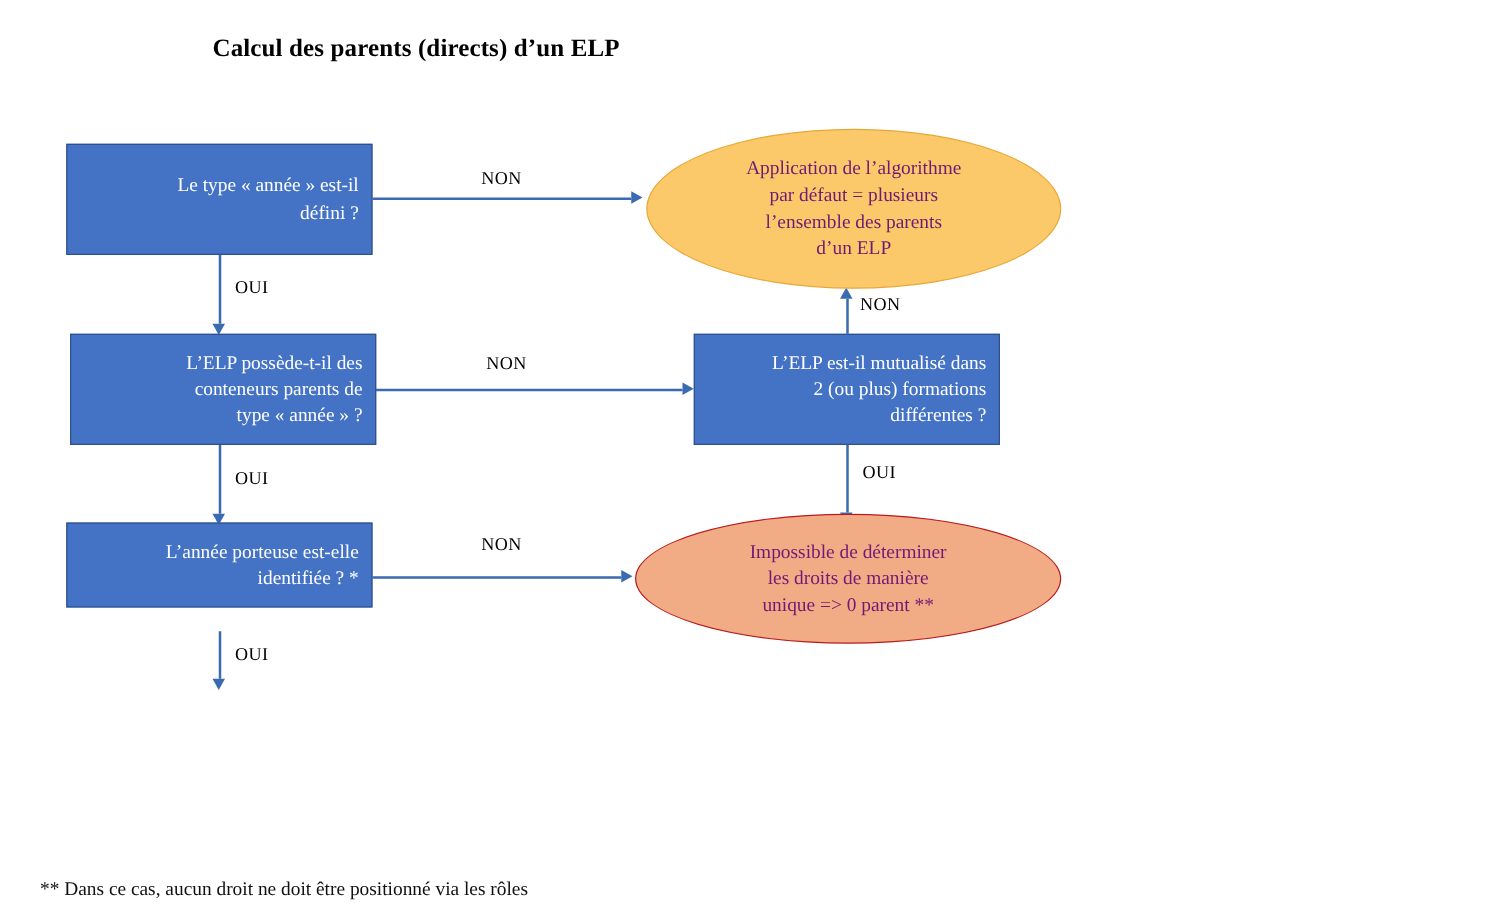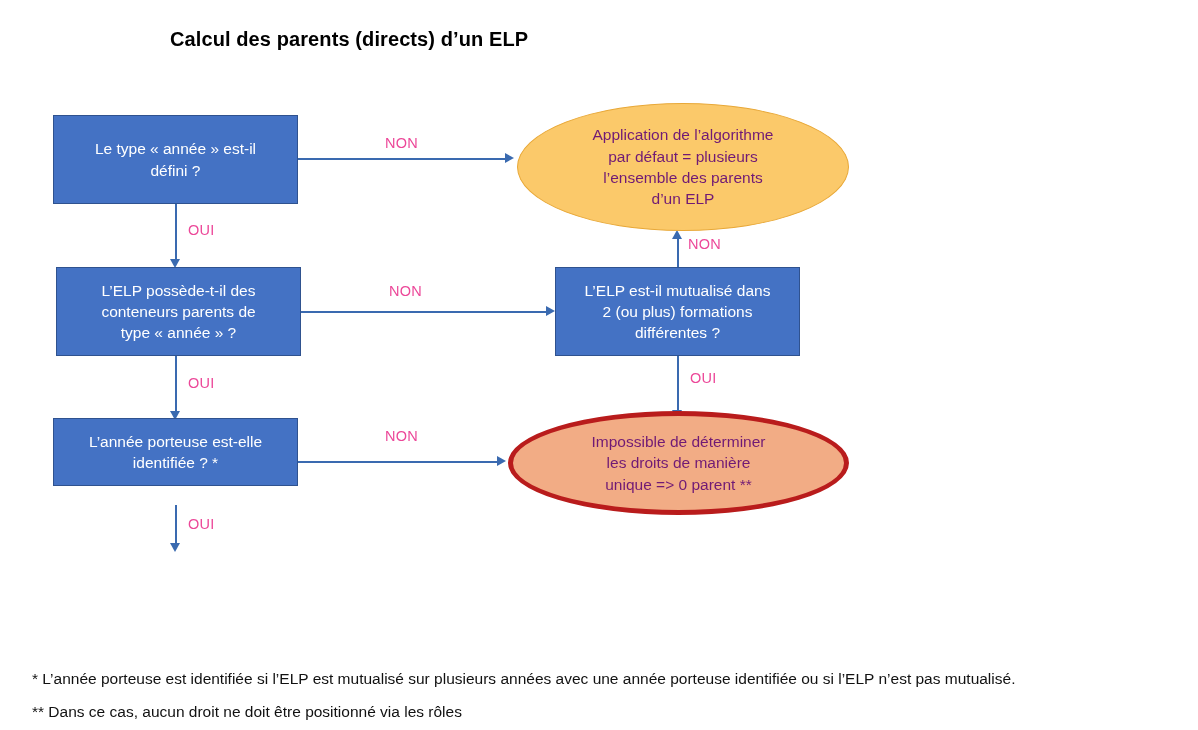--- a/index.html
+++ b/index.html
@@ -6,21 +6,21 @@
   html, body {
     margin: 0;
     padding: 0;
     background: #ffffff;
   }
   #canvas {
     position: relative;
     width: 1198px;
     height: 730px;
     background: #ffffff;
-    font-family: Liberation Sans, sans-serif;
+    font-family: Liberation Serif, serif;
     overflow: hidden;
   }
 
   
   #diagram-title {
     position: absolute;
     left: 170px;
     top: 28px;
     font-size: 20px;
     font-weight: bold;
@@ -32,21 +32,21 @@
   
   .node-box {
     position: absolute;
     box-sizing: border-box;
     background: #4472C4;
     border: 1px solid #2F528F;
     color: #ffffff;
     display: flex;
     align-items: center;
     justify-content: center;
-    text-align: center;
+    text-align: right;
     font-size: 15.5px;
     line-height: 1.36;
     padding: 4px 10px;
   }
   .node-box .node-text { display: block; width: 100%; }
 
   
   .node-ellipse {
     position: absolute;
     box-sizing: border-box;
@@ -59,21 +59,21 @@
     line-height: 1.38;
     color: #701a75;
     padding: 6px 22px;
   }
   .ellipse-orange {
     background: #FBC96A;
     border: 1px solid #E8A838;
   }
   .ellipse-salmon {
     background: #F2AC85;
-    border: 5px solid #b91c1c;
+    border: 1px solid #b91c1c;
   }
   .node-ellipse .node-text { display: block; width: 100%; }
 
   
   .conn {
     position: absolute;
     background: #3A6AB0;
   }
   .conn-h { height: 1.6px; }
   .conn-v { width: 1.6px; }
@@ -96,21 +96,21 @@
   .arrow-up {
     border-left: 5.5px solid transparent;
     border-right: 5.5px solid transparent;
     border-bottom: 9px solid #3A6AB0;
   }
 
   
   .edge-label {
     position: absolute;
     font-size: 14.5px;
-    color: #ec4899;
+    color: #000000;
     letter-spacing: 0.3px;
     white-space: nowrap;
   }
 
   
   .footnote {
     position: absolute;
     font-size: 15.5px;
     color: #111111;
     white-space: nowrap;
@@ -204,16 +204,15 @@
 
   <div class="node-ellipse ellipse-salmon" style="left:508px; top:411px; width:341px; height:104px;">
     <span class="node-text">
       <span>Impossible de déterminer</span><br>
       <span>les droits de manière</span><br>
       <span>unique =&gt; 0 parent **</span>
     </span>
   </div>
 
 
-  <div class="footnote" style="left:32px; top:670px;">* L’année porteuse est identifiée si l’ELP est mutualisé sur plusieurs années avec une année porteuse identifiée ou si l’ELP n’est pas mutualisé.</div>
   <div class="footnote" style="left:32px; top:703px;">** Dans ce cas, aucun droit ne doit être positionné via les rôles</div>
 
 </div>
 
 </body></html>

